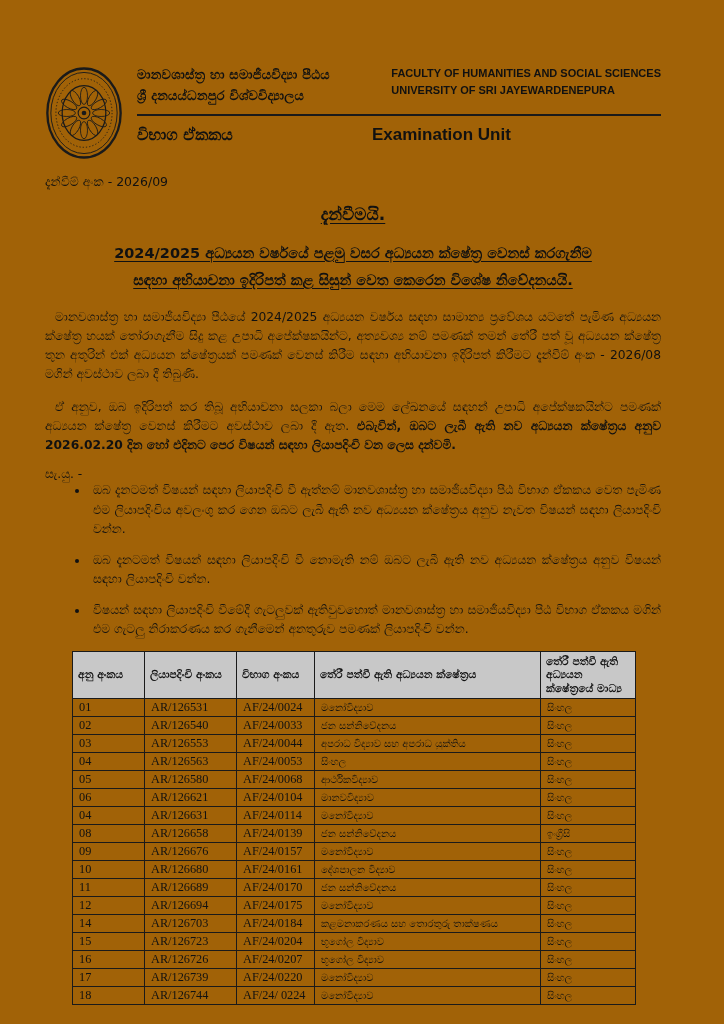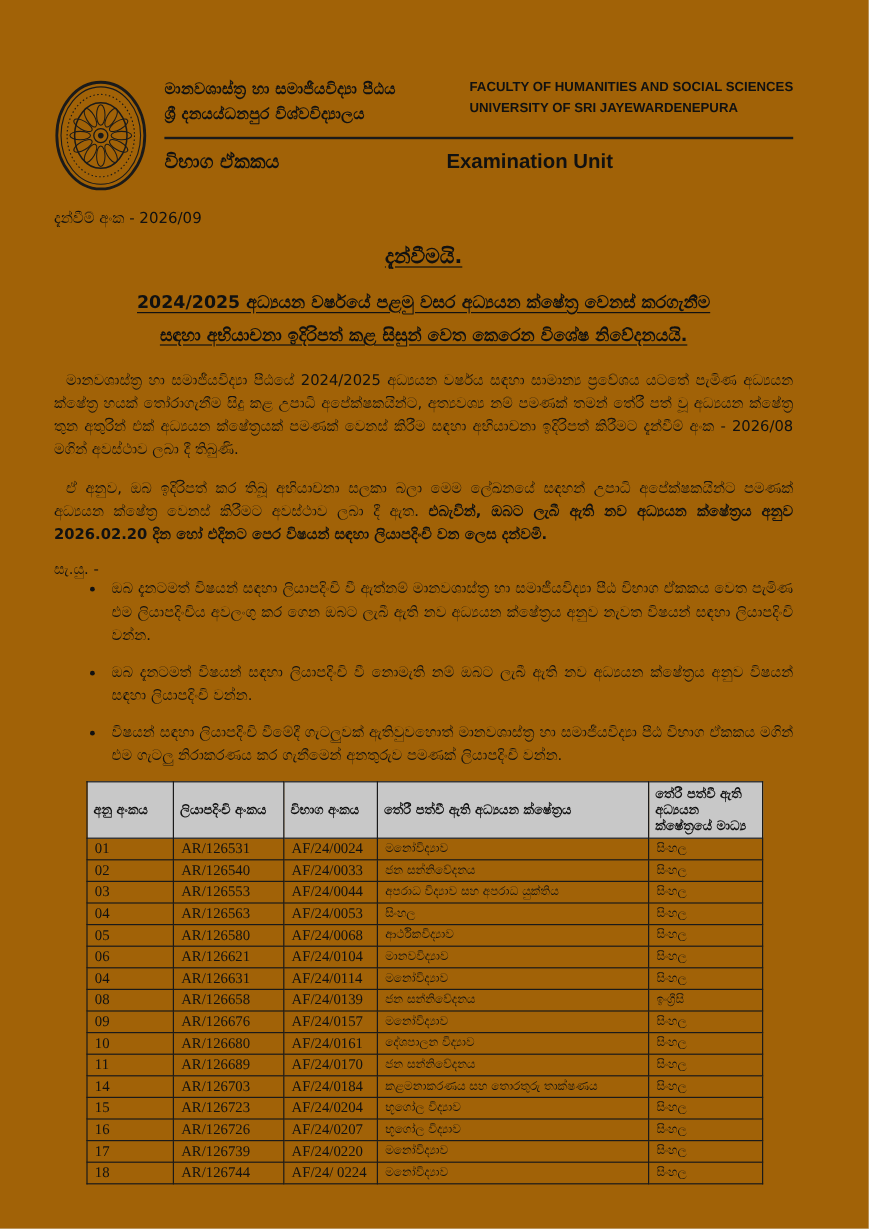--- a/index.html
+++ b/index.html
@@ -231,20 +231,27 @@
           <td class="c4">සිංහල</td>
         </tr>
         <tr>
           <td class="c0">11</td>
           <td class="c1">AR/126689</td>
           <td class="c2">AF/24/0170</td>
           <td class="c3">ජන සන්නිවේදනය</td>
           <td class="c4">සිංහල</td>
         </tr>
         <tr>
+          <td class="c0">12</td>
+          <td class="c1">AR/126694</td>
+          <td class="c2">AF/24/0175</td>
+          <td class="c3">මනෝවිද්‍යාව</td>
+          <td class="c4">සිංහල</td>
+        </tr>
+        <tr>
           <td class="c0">14</td>
           <td class="c1">AR/126703</td>
           <td class="c2">AF/24/0184</td>
           <td class="c3">කළමනාකරණය සහ තොරතුරු තාක්ෂණය</td>
           <td class="c4">සිංහල</td>
         </tr>
         <tr>
           <td class="c0">15</td>
           <td class="c1">AR/126723</td>
           <td class="c2">AF/24/0204</td>

